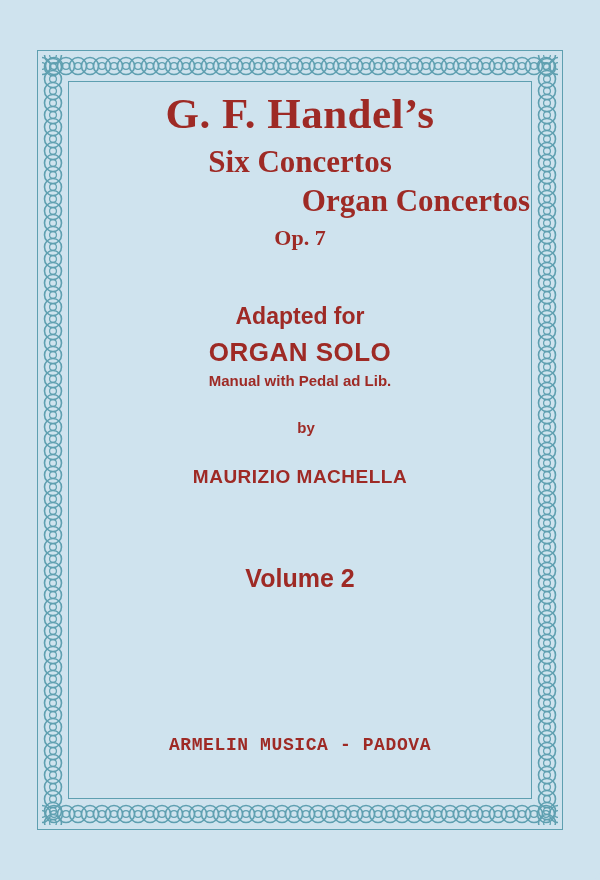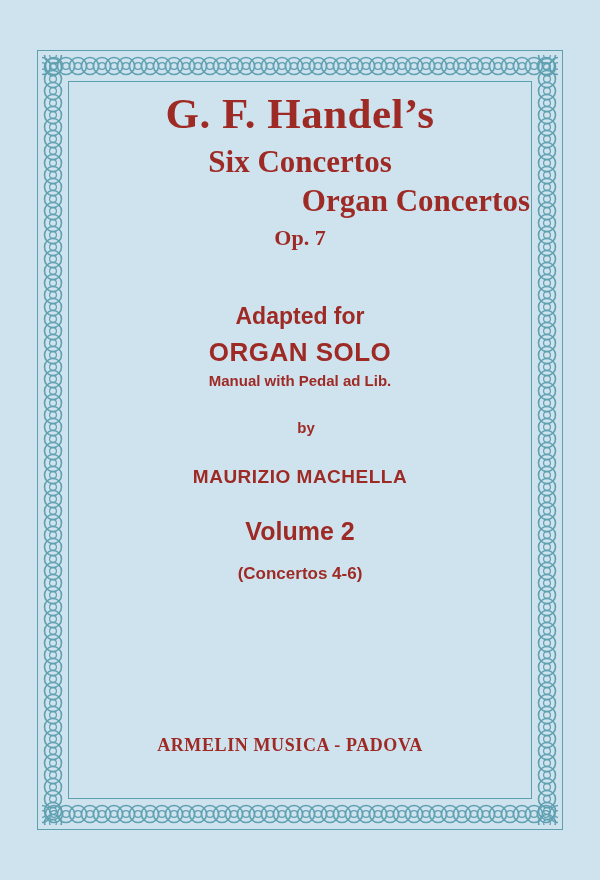--- a/index.html
+++ b/index.html
@@ -140,37 +140,37 @@
     font-size: 19px;
     font-weight: bold;
     margin: 30px 0 4px 0;
     letter-spacing: 0.5px;
     color: #9e2a25;
   }
   .volume {
     font-family: "Liberation Sans", sans-serif;
     font-size: 25px;
     font-weight: bold;
-    margin: 29px 0 0 0;
+    margin: 76px 0 0 0;
     color: #9e2a25;
   }
   .concertos {
     font-family: "Liberation Sans", sans-serif;
     font-size: 17px;
     font-weight: bold;
     margin: 18px 0 0 0;
     color: #9e2a25;
   }
   .publisher {
     position: absolute;
-    left: 60px;
+    left: 70px;
     top: 735px;
     width: 460px;
     text-align: center;
-    font-family: Liberation Serif, serif;
+    font-family: Liberation Mono, monospace;
     font-size: 18px;
     font-weight: bold;
     letter-spacing: 0.6px;
     color: #9e2a25;
   }
 </style>
 </head>
 <body>
 
 <div class="cover">
@@ -231,18 +231,17 @@
     <div class="opus">Op. 7</div>
 
     <div class="adapted">Adapted for</div>
     <div class="organ-solo">ORGAN SOLO</div>
     <div class="manual">Manual with Pedal ad Lib.</div>
 
     <div class="by">by</div>
     <div class="author">MAURIZIO MACHELLA</div>
 
     <div class="volume">Volume 2</div>
-    <div class="concertos">(Concertos 4-6)</div>
   </div>
 
   <div class="publisher">ARMELIN MUSICA - PADOVA</div>
 
 </div>
 
 </body></html>

